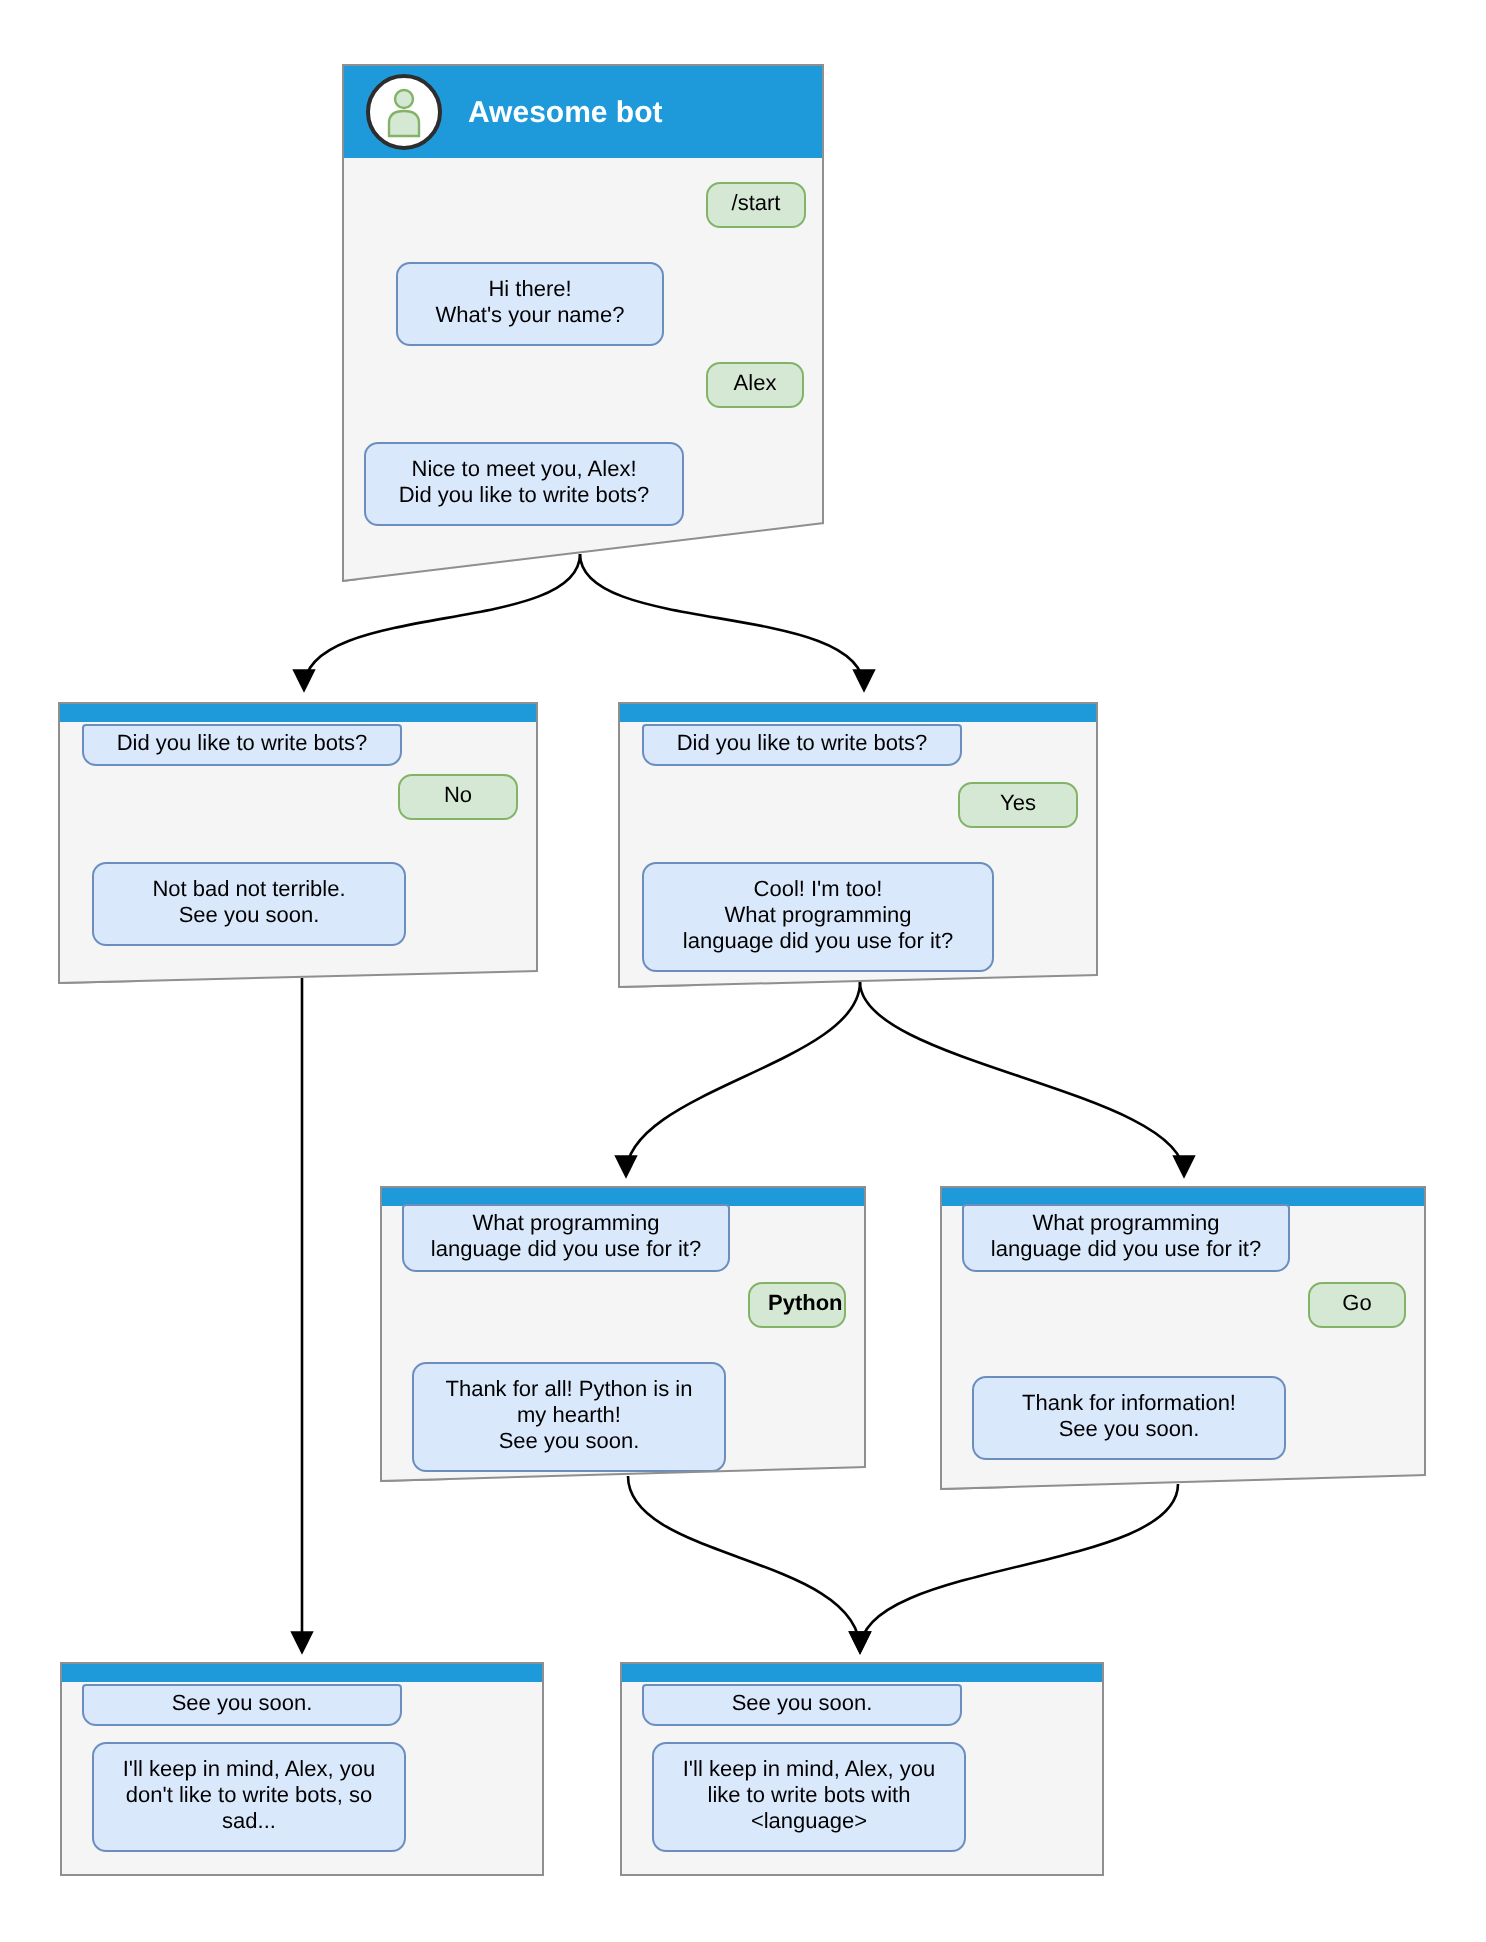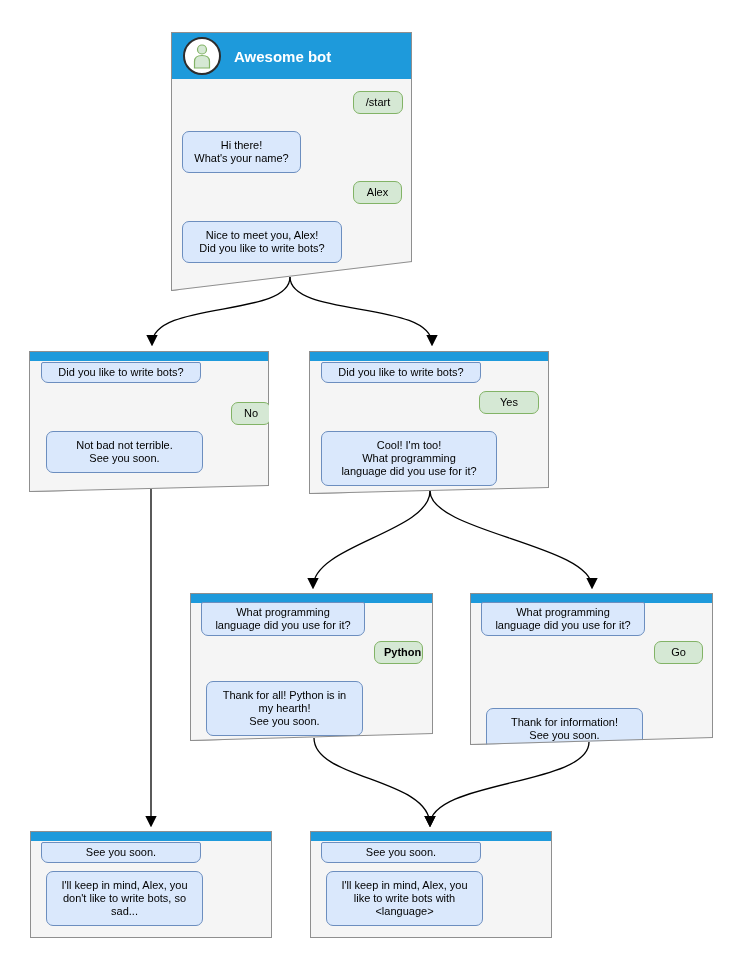--- a/index.html
+++ b/index.html
@@ -47,31 +47,31 @@
     <div class="header">
       <div class="avatar">
         <svg width="24" height="26" viewBox="0 0 24 26">
           <circle cx="12" cy="6.5" r="4.5" style="fill:var(--avatar-fill,#d5e8d4);stroke:var(--avatar-stroke,#82b366);stroke-width:1.2;"></circle>
           <path d="M4.5,25 L4.5,18.5 Q4.5,12.5 12,12.5 Q19.5,12.5 19.5,18.5 L19.5,25 Z" style="fill:var(--avatar-fill,#d5e8d4);stroke:var(--avatar-stroke,#82b366);stroke-width:1.2;"></path>
         </svg>
       </div>
       <div class="title">Awesome bot</div>
     </div>
     <div class="bubble user" style="left:181px;top:58px;width:50px;">/start</div>
-    <div class="bubble bot" style="left:10px;top:98px;width:119px;">Hi there!
+    <div class="bubble bot" style="left:26px;top:98px;width:134px;">Hi there!
 What's your name?</div>
     <div class="bubble user" style="left:181px;top:148px;width:49px;">Alex</div>
     <div class="bubble bot" style="left:10px;top:188px;width:160px;">Nice to meet you, Alex!
 Did you like to write bots?</div>
   </div>
 
   <div class="window" style="left:29px;top:351px;width:240px;height:141px;clip-path:polygon(0 0,100% 0,100% 135px,0 100%);">
     <div class="topbar"></div>
     <div class="bubble bot attached" style="left:11px;top:10px;width:160px;">Did you like to write bots?</div>
-    <div class="bubble user" style="left:169px;top:50px;width:40px;margin-left:32px;">No</div>
+    <div class="bubble user" style="left:169px;top:35px;width:60px;">No</div>
     <div class="bubble bot" style="left:16px;top:79px;width:157px;">Not bad not terrible.
 See you soon.</div>
   </div>
 
   <div class="window" style="left:309px;top:351px;width:240px;height:143px;clip-path:polygon(0 0,100% 0,100% 137px,0 100%);">
     <div class="topbar"></div>
     <div class="bubble bot attached" style="left:11px;top:10px;width:160px;">Did you like to write bots?</div>
     <div class="bubble user" style="left:169px;top:39px;width:60px;">Yes</div>
     <div class="bubble bot" style="left:11px;top:79px;width:176px;">Cool! I'm too!
 What programming
@@ -86,21 +86,21 @@
     <div class="bubble bot" style="left:15px;top:87px;width:157px;">Thank for all! Python is in
 my hearth!
 See you soon.</div>
   </div>
 
   <div class="window" style="left:470px;top:593px;width:243px;height:152px;clip-path:polygon(0 0,100% 0,100% 145px,0 100%);">
     <div class="topbar"></div>
     <div class="bubble bot attached" style="left:10px;top:8px;width:164px;">What programming
 language did you use for it?</div>
     <div class="bubble user" style="left:183px;top:47px;width:49px;">Go</div>
-    <div class="bubble bot" style="left:15px;top:94px;width:157px;margin-top:20px;">Thank for information!
+    <div class="bubble bot" style="left:15px;top:94px;width:157px;">Thank for information!
 See you soon.</div>
   </div>
 
   <div class="window" style="left:30px;top:831px;width:242px;height:107px;">
     <div class="topbar"></div>
     <div class="bubble bot attached" style="left:10px;top:10px;width:160px;">See you soon.</div>
     <div class="bubble bot" style="left:15px;top:39px;width:157px;">I'll keep in mind, Alex, you
 don't like to write bots, so
 sad...</div>
   </div>

